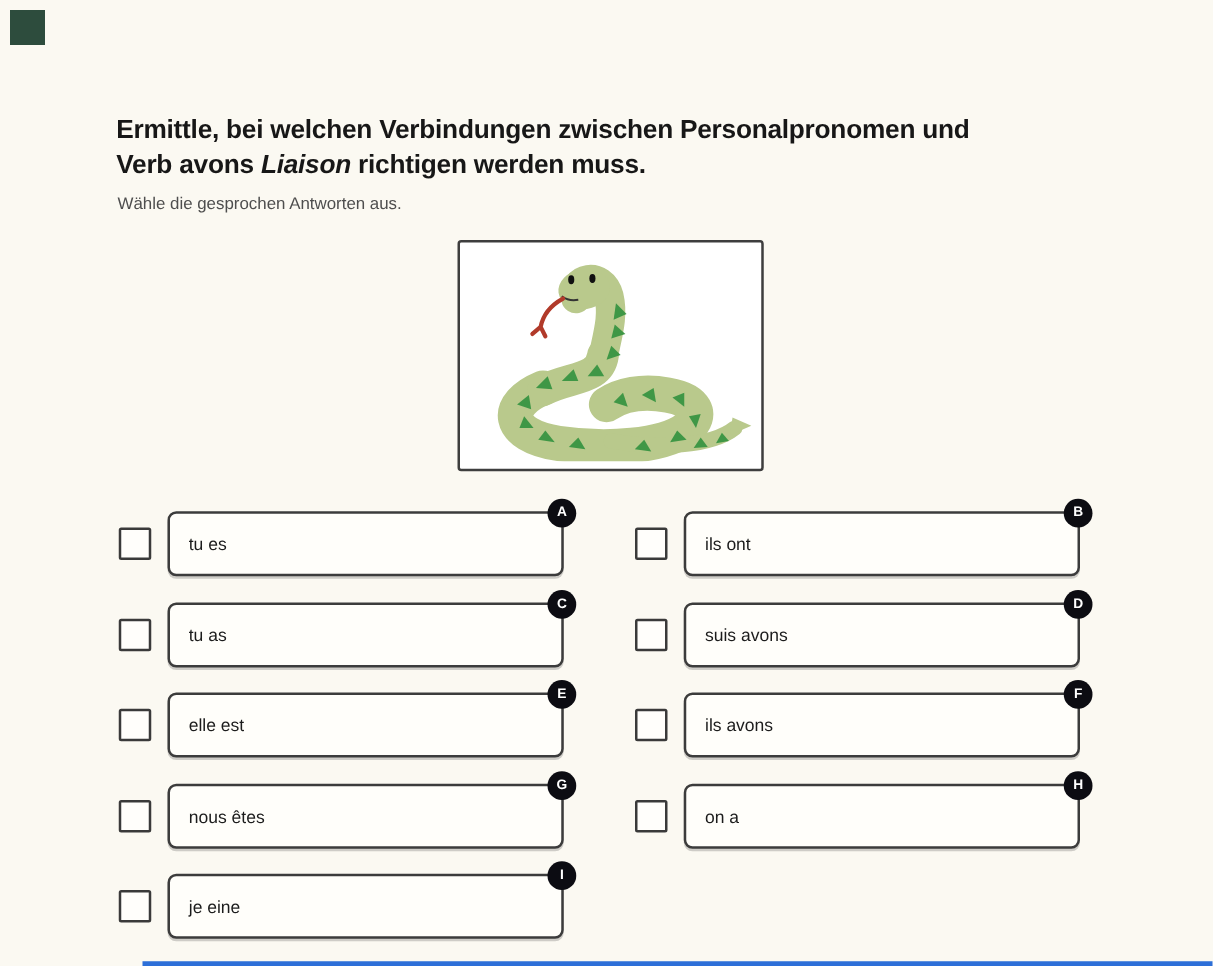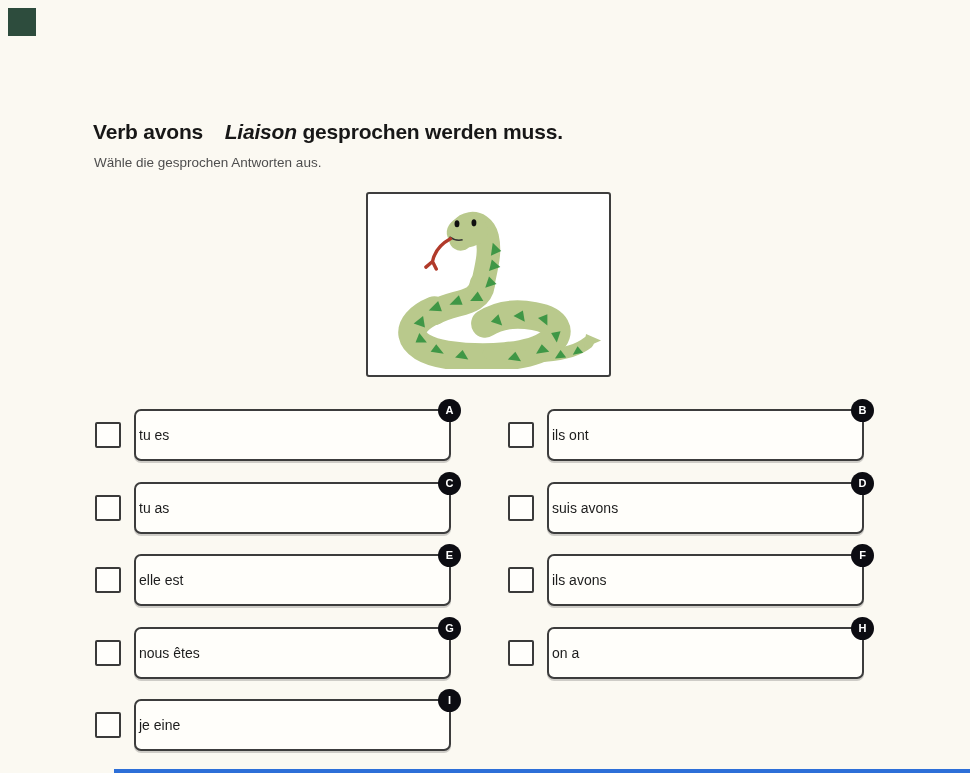--- a/index.html
+++ b/index.html
@@ -17,21 +17,21 @@
   }
 
   .title {
     position: absolute; left: 93px; top: 90px;
     width: 790px;
     font-size: 21px; font-weight: 700;
     line-height: 28px;
     color: #171717;
     letter-spacing: -0.2px;
   }
-  .title em { font-style: italic; margin-left: 16px; }
+  .title em { font-style: italic; }
 
   .subtitle {
     position: absolute; left: 94px; top: 155px;
     font-size: 13.5px; color: #4e4e4e;
   }
 
   .image-card {
     position: absolute; left: 366px; top: 192px;
     width: 241px; height: 181px;
     background: #ffffff;
@@ -68,21 +68,21 @@
     width: 317px; height: 52px;
     background: #FFFEFA;
     border: 2px solid #3c3c3c;
     border-radius: 7px;
     box-shadow: 0 2px 0 rgba(70,70,70,0.25);
     display: flex; align-items: center;
     cursor: pointer;
   }
 
   .answer-label {
-    padding-left: 3px;
+    padding-left: 15px;
     font-size: 14px;
     color: #1c1c1c;
   }
 
   .letter-badge {
     position: absolute; top: -12px; right: -12px;
     width: 23px; height: 23px;
     background: #0c0c12;
     border-radius: 50%;
     color: #ffffff;
@@ -94,22 +94,22 @@
     position: absolute; left: 114px; bottom: 0;
     width: 856px; height: 4px;
   }
 </style>
 </head>
 <body>
 
 <div class="corner-square" style="background: rgb(45, 76, 61);"></div>
 
 <div class="title">
-  <br>
-  <span>Verb avons </span><em>Liaison</em><span> gesprochen werden muss.</span>
+  <span>Ermittle, bei welchen Verbindungen zwischen Personalpronomen und</span><br>
+  <span>Verb avons </span><em>Liaison</em><span> richtigen werden muss.</span>
 </div>
 
 <div class="subtitle">Wähle die gesprochen Antworten aus.</div>
 
 <div class="image-card">
   <svg width="226" height="168" viewBox="0 0 240 178">
     <g fill="none" stroke="#B9C98C" stroke-linecap="round">
       <path d="M62,116 C28,130 30,156 75,163 C115,169 165,166 185,150 C198,139 192,126 168,122 C146,118 128,122 116,130" stroke-width="30"></path>
       <path d="M120,161 C160,168 205,166 225,150" stroke-width="13"></path>
       <path d="M113,88 C110,110 84,106 62,118" stroke-width="27"></path>

